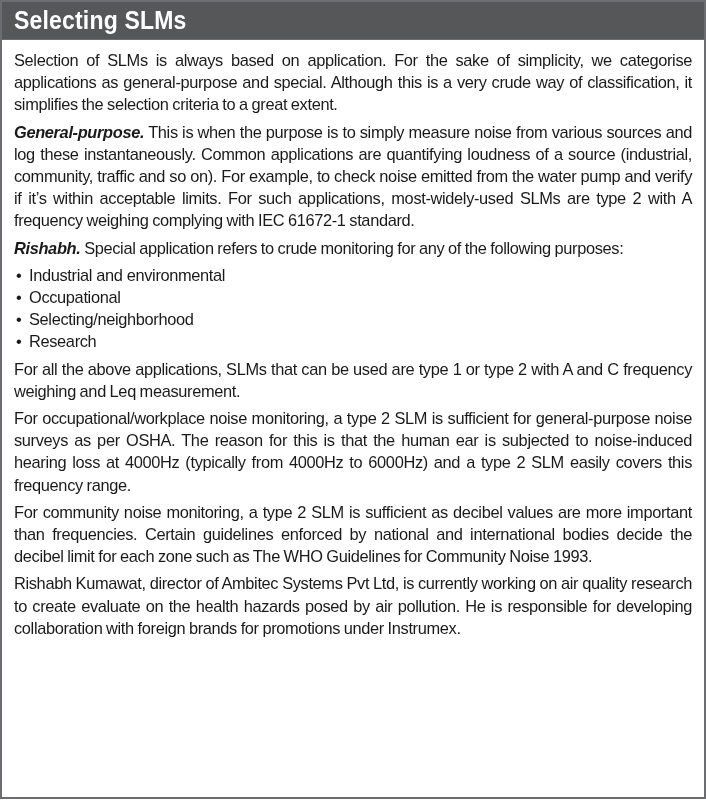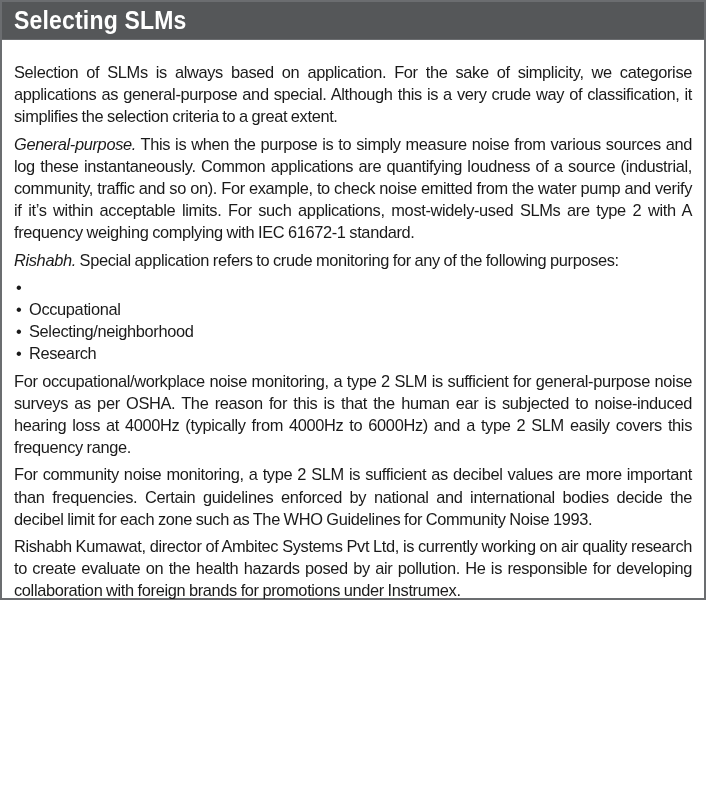--- a/index.html
+++ b/index.html
@@ -8,21 +8,21 @@
       background: #ffffff;
     }
     body {
       width: 706px;
       height: 800px;
       overflow: hidden;
     }
     .box {
       position: relative;
       width: 706px;
-      height: 600px;
+      height: 799px;
       box-sizing: border-box;
       border: 2px solid #6b6d70;
       background: #ffffff;
     }
     .header {
       background: #555759;
       height: 38px;
       box-sizing: border-box;
       padding: 0 12px;
       display: flex;
@@ -34,34 +34,34 @@
       color: #ffffff;
       font-family: "Liberation Sans", sans-serif;
       font-weight: bold;
       font-size: 25px;
       letter-spacing: 0.2px;
       transform: scaleX(0.92);
       transform-origin: left center;
       white-space: nowrap;
     }
     .content {
-      padding: 21px 12px 0 12px;
+      padding: 9px 12px 0 12px;
       font-family: "Liberation Sans", sans-serif;
       font-size: 16.4px;
       line-height: 22.2px;
       color: #1a1a1a;
     }
     .content p {
       margin: 0 0 5px 0;
       text-align: justify;
       letter-spacing: -0.35px;
       word-spacing: -0.5px;
     }
     .lead {
-      font-weight: normal;
+      font-weight: bold;
       font-style: italic;
     }
     ul.bullets {
       list-style: none;
       margin: 0 0 5px 0;
       padding: 0;
       letter-spacing: -0.35px;
     }
     ul.bullets li {
       display: flex;
@@ -85,32 +85,34 @@
   <div class="content">
     <p>Selection of SLMs is always based on application. For the sake of simplicity, we categorise applications as general-purpose and special. Although this is a very crude way of classification, it simplifies the selection criteria to a great extent.</p>
 
     <p><span class="lead">General-purpose.</span><span> This is when the purpose is to simply measure noise from various sources and log these instantaneously. Common applications are quantifying loudness of a source (industrial, community, traffic and so on). For example, to check noise emitted from the water pump and verify if it’s within acceptable limits. For such applications, most-widely-used SLMs are type 2 with A frequency weighing complying with IEC 61672-1 standard.</span></p>
 
     <p><span class="lead">Rishabh.</span><span> Special application refers to crude monitoring for any of the following purposes:</span></p>
 
     <ul class="bullets">
       <li>
           <span class="bullet-dot">•</span>
+          <span>Industrial and environmental</span>
         </li>
       <li>
           <span class="bullet-dot">•</span>
           <span>Occupational</span>
         </li>
       <li>
           <span class="bullet-dot">•</span>
           <span>Selecting/neighborhood</span>
         </li>
       <li>
           <span class="bullet-dot">•</span>
           <span>Research</span>
         </li>
     </ul>
 
+    <p>For all the above applications, SLMs that can be used are type 1 or type 2 with A and C frequency weighing and Leq measurement.</p>
     <p>For occupational/workplace noise monitoring, a type 2 SLM is sufficient for general-purpose noise surveys as per OSHA. The reason for this is that the human ear is subjected to noise-induced hearing loss at 4000Hz (typically from 4000Hz to 6000Hz) and a type 2 SLM easily covers this frequency range.</p>
     <p>For community noise monitoring, a type 2 SLM is sufficient as decibel values are more important than frequencies. Certain guidelines enforced by national and international bodies decide the decibel limit for each zone such as The WHO Guidelines for Community Noise 1993.</p>
     <p>Rishabh Kumawat, director of Ambitec Systems Pvt Ltd, is currently working on air quality research to create evaluate on the health hazards posed by air pollution. He is responsible for developing collaboration with foreign brands for promotions under Instrumex.</p>
   </div>
 </div>
 
 </body></html>

